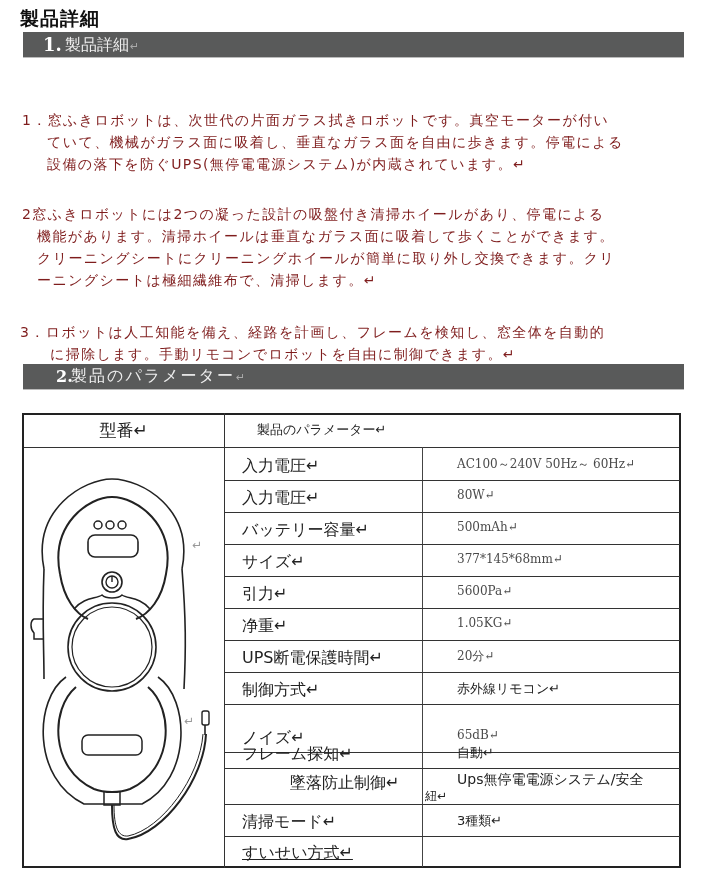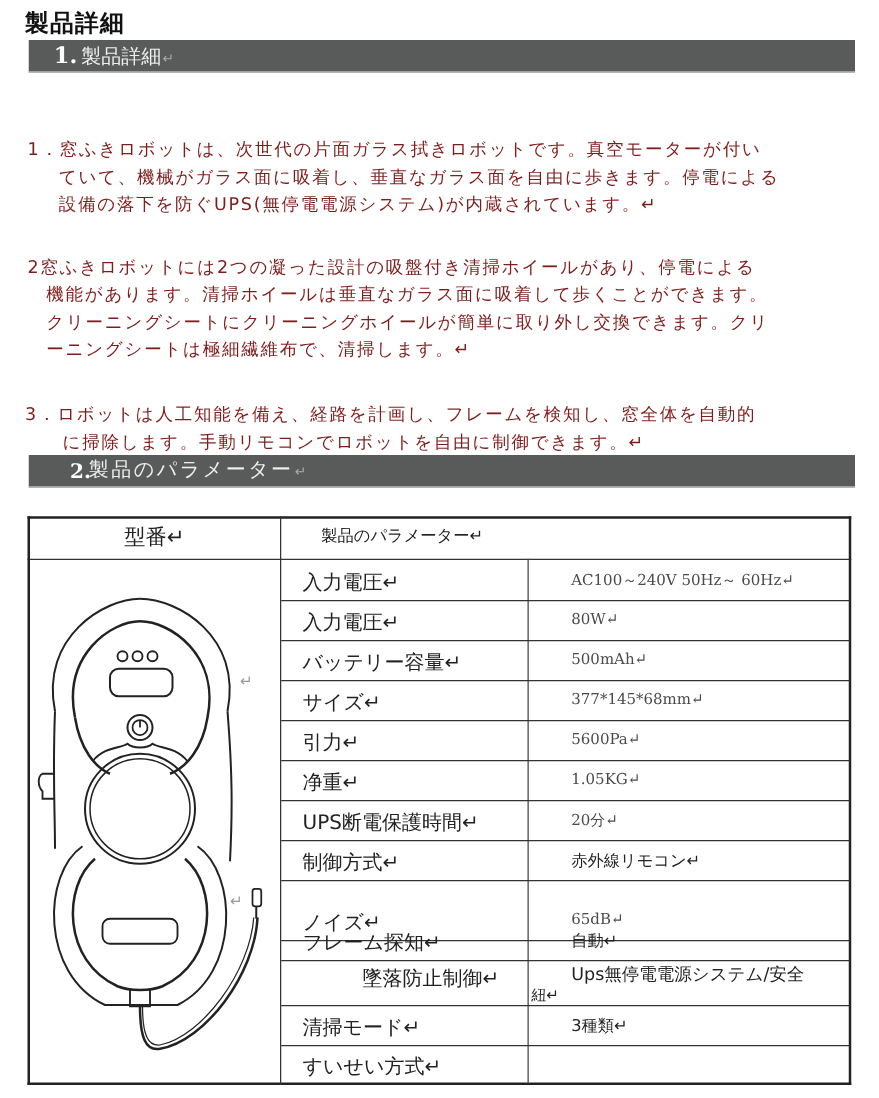--- a/index.html
+++ b/index.html
@@ -159,21 +159,21 @@
       <span class="v" style="top:2px;font-size:14px;">Ups無停電電源システム/安全</span>
       <span class="v" style="top:19px;left:200px;font-size:12px;">紐↵</span>
       <div class="line"></div>
     </div>
     <div class="r" style="top:805px;height:32px;">
       <span class="k" style="top:7px;">清掃モード↵</span>
       <span class="v" style="top:7px;">3種類↵</span>
       <div class="line"></div>
     </div>
     <div class="r" style="top:837px;height:29px;">
-      <span class="k" style="top:6px;">すいせい方式↵</span>
+      <span class="k" style="top:6px;text-decoration:underline;">すいせい方式↵</span>
       <span class="v" style="top:6px;margin-top:44px;">手動/自動↵</span>
     </div>
 
     <svg class="robot" width="200" height="416" viewBox="0 0 200 416" fill="none" stroke="#222" stroke-width="1.6">
 
       <path d="M 20 120 C 8 60, 60 30, 88 30 C 118 30, 170 60, 158 120"></path>
       <path d="M 36 125 C 26 75, 65 48, 88 48 C 112 48, 152 75, 142 125 C 138 150, 125 165, 112 170" stroke-width="2"></path>
       <path d="M 36 125 C 40 150, 52 165, 64 170" stroke-width="2"></path>
 
       <circle cx="74" cy="76" r="4" stroke-width="1.5"></circle>

